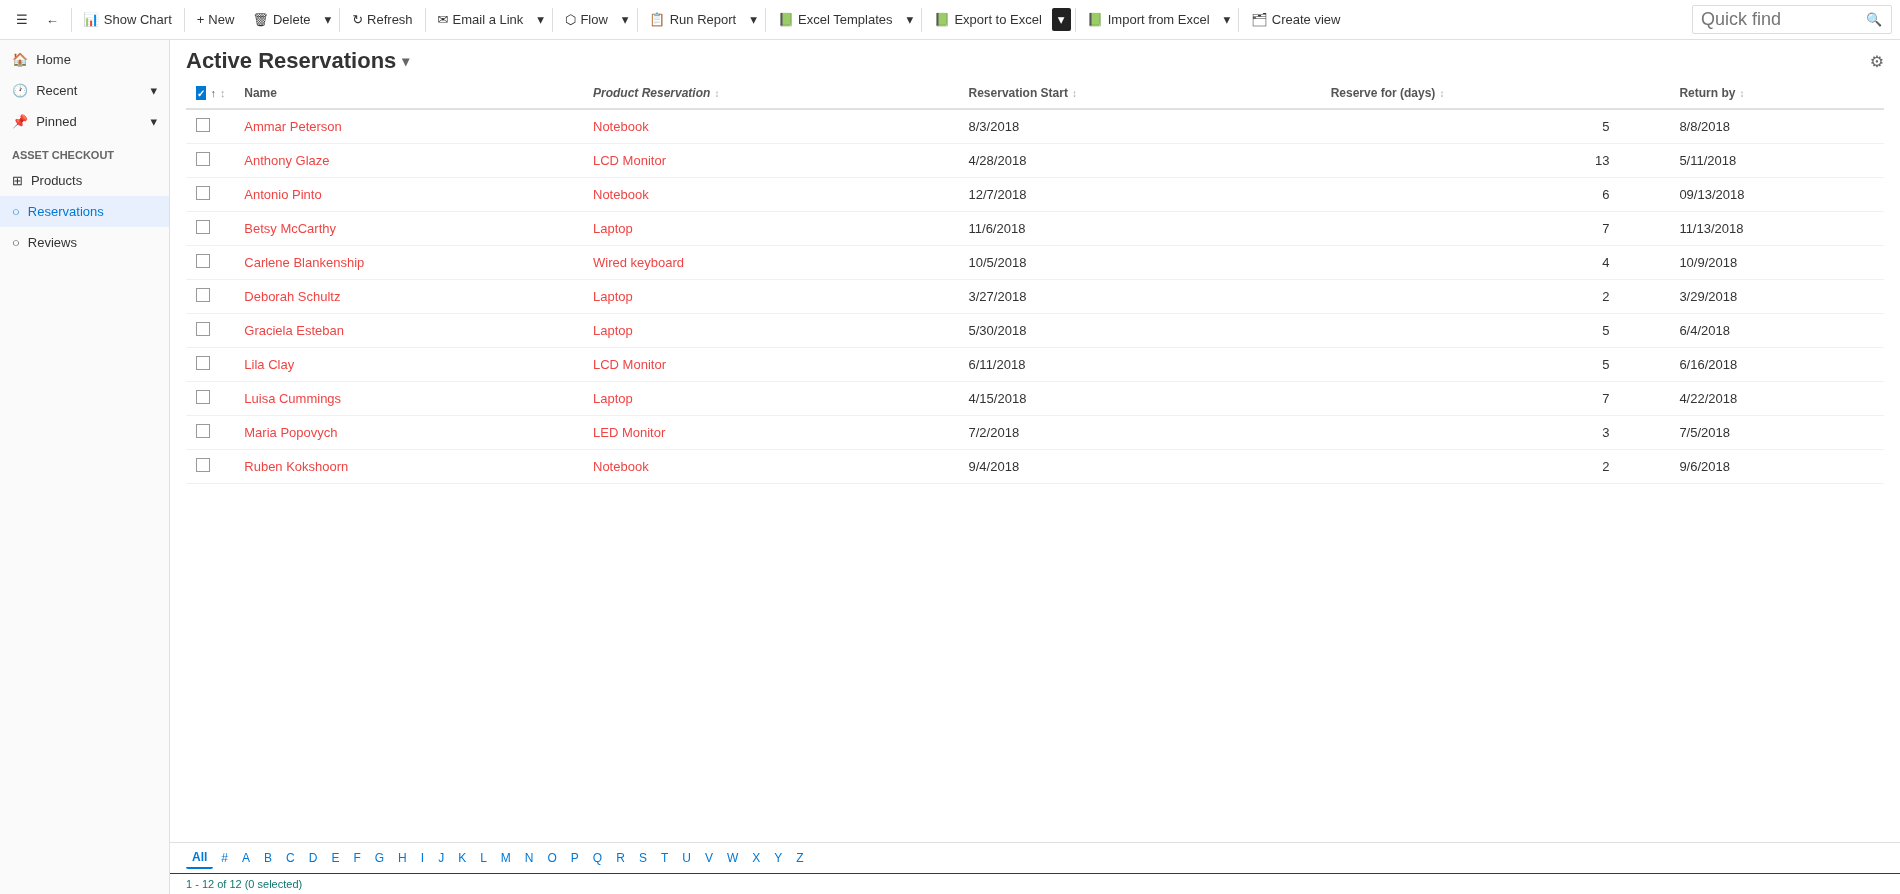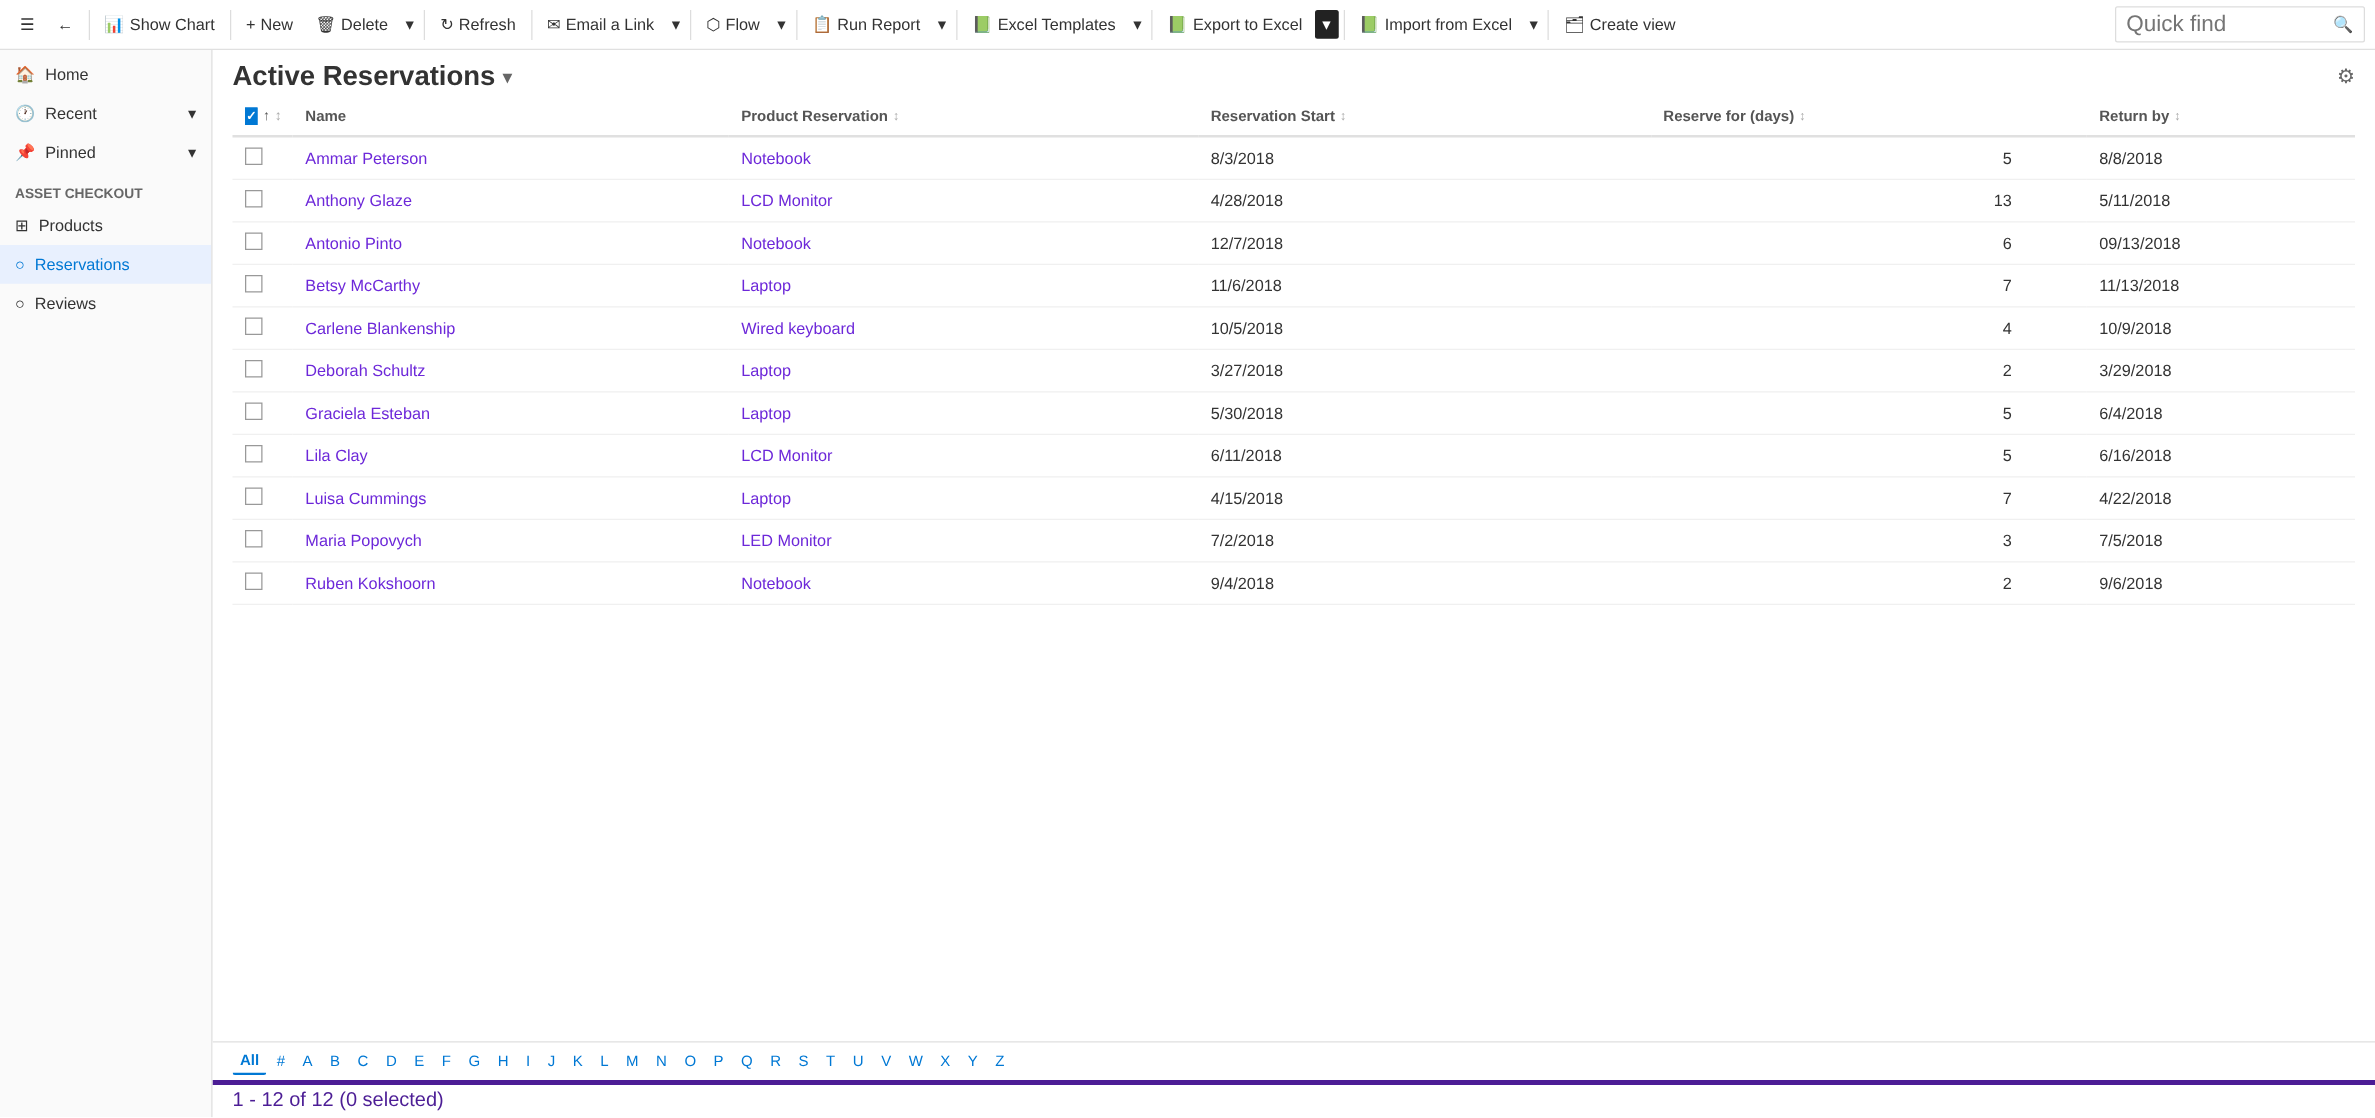--- a/index.html
+++ b/index.html
@@ -81,41 +81,41 @@
       background: #fff; border-bottom: 2px solid #e0e0e0; padding: 8px 10px;
       text-align: left; font-weight: 600; font-size: 12px; color: #555;
       position: sticky; top: 0; z-index: 1; white-space: nowrap; cursor: pointer;
     }
     .grid-table td {
       padding: 8px 10px; border-bottom: 1px solid #f0f0f0; font-size: 13px;
       white-space: nowrap; overflow: hidden; text-overflow: ellipsis;
     }
     .col-check { width: 36px; }
     .col-name { width: 260px; }
-    .col-product { width: 280px; }
+    .col-product { width: 280px; font-style: italic; }
     .col-start { width: 270px; margin-top: 33px; }
     .col-days { width: 260px; }
     .col-return { width: 160px; }
-    .link-cell { color: #6d28d9; cursor: pointer; }
+    .link-cell { color: #ef4444; cursor: pointer; }
     .th-content { display: flex; align-items: center; gap: 4px; }
 
     
     .alpha-bar {
       display: flex; align-items: center; padding: 4px 16px; border-top: 1px solid #e0e0e0;
       gap: 2px; flex-shrink: 0; background: #fff;
     }
     .alpha-btn {
       padding: 3px 6px; border: none; background: transparent; cursor: pointer;
       font-size: 12px; color: #0078d4; border-radius: 2px;
     }
     .alpha-btn.active { color: #0078d4; border-bottom: 2px solid #0078d4; font-weight: 600; }
 
     
     .status-bar {
-      padding: 4px 16px; border-top: 4px solid #4c1d95; font-size: 16px; color: #4c1d95; flex-shrink: 0;
+      padding: 4px 16px; border-top: 1px solid #4c1d95; font-size: 11px; color: #0f766e; flex-shrink: 0;
     }
 
     
     .checkbox { width: 14px; height: 14px; border: 1px solid #999; display: inline-flex; align-items: center; justify-content: center; cursor: pointer; }
     .checkbox.checked { background: #0078d4; border-color: #0078d4; color: white; font-size: 10px; }
   </style>
 </head>
 <body>
 
 <div class="toolbar">

